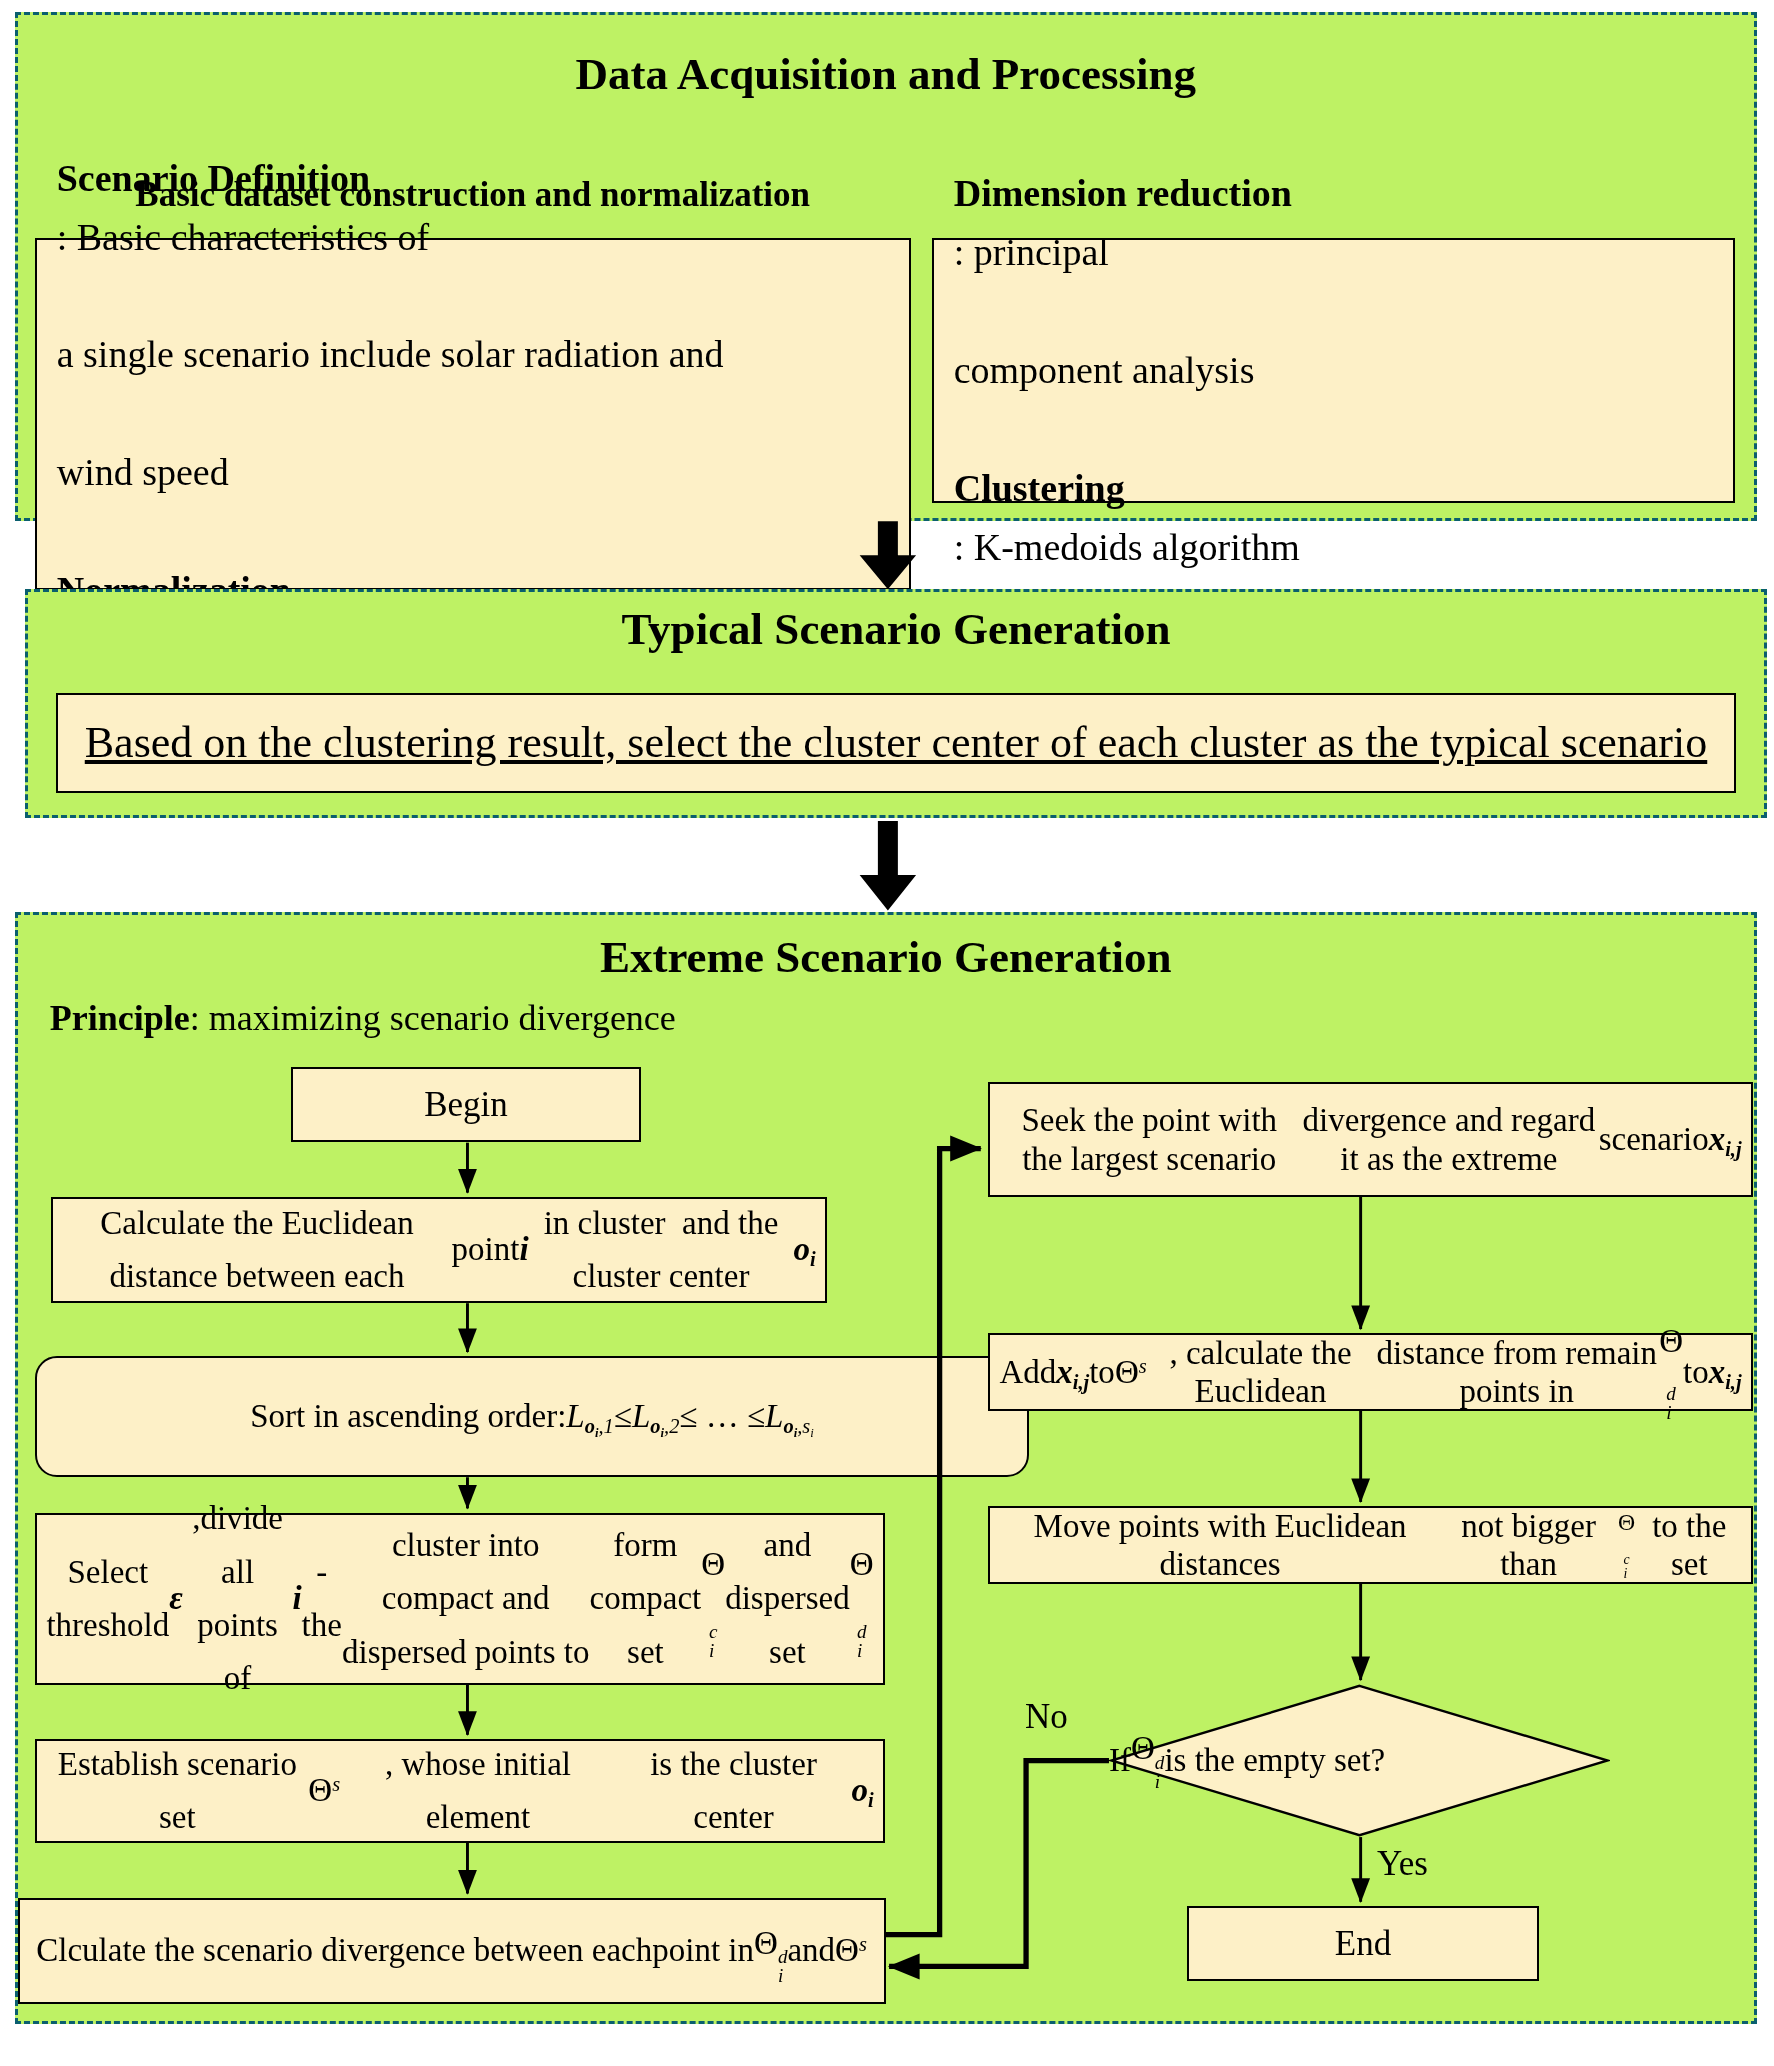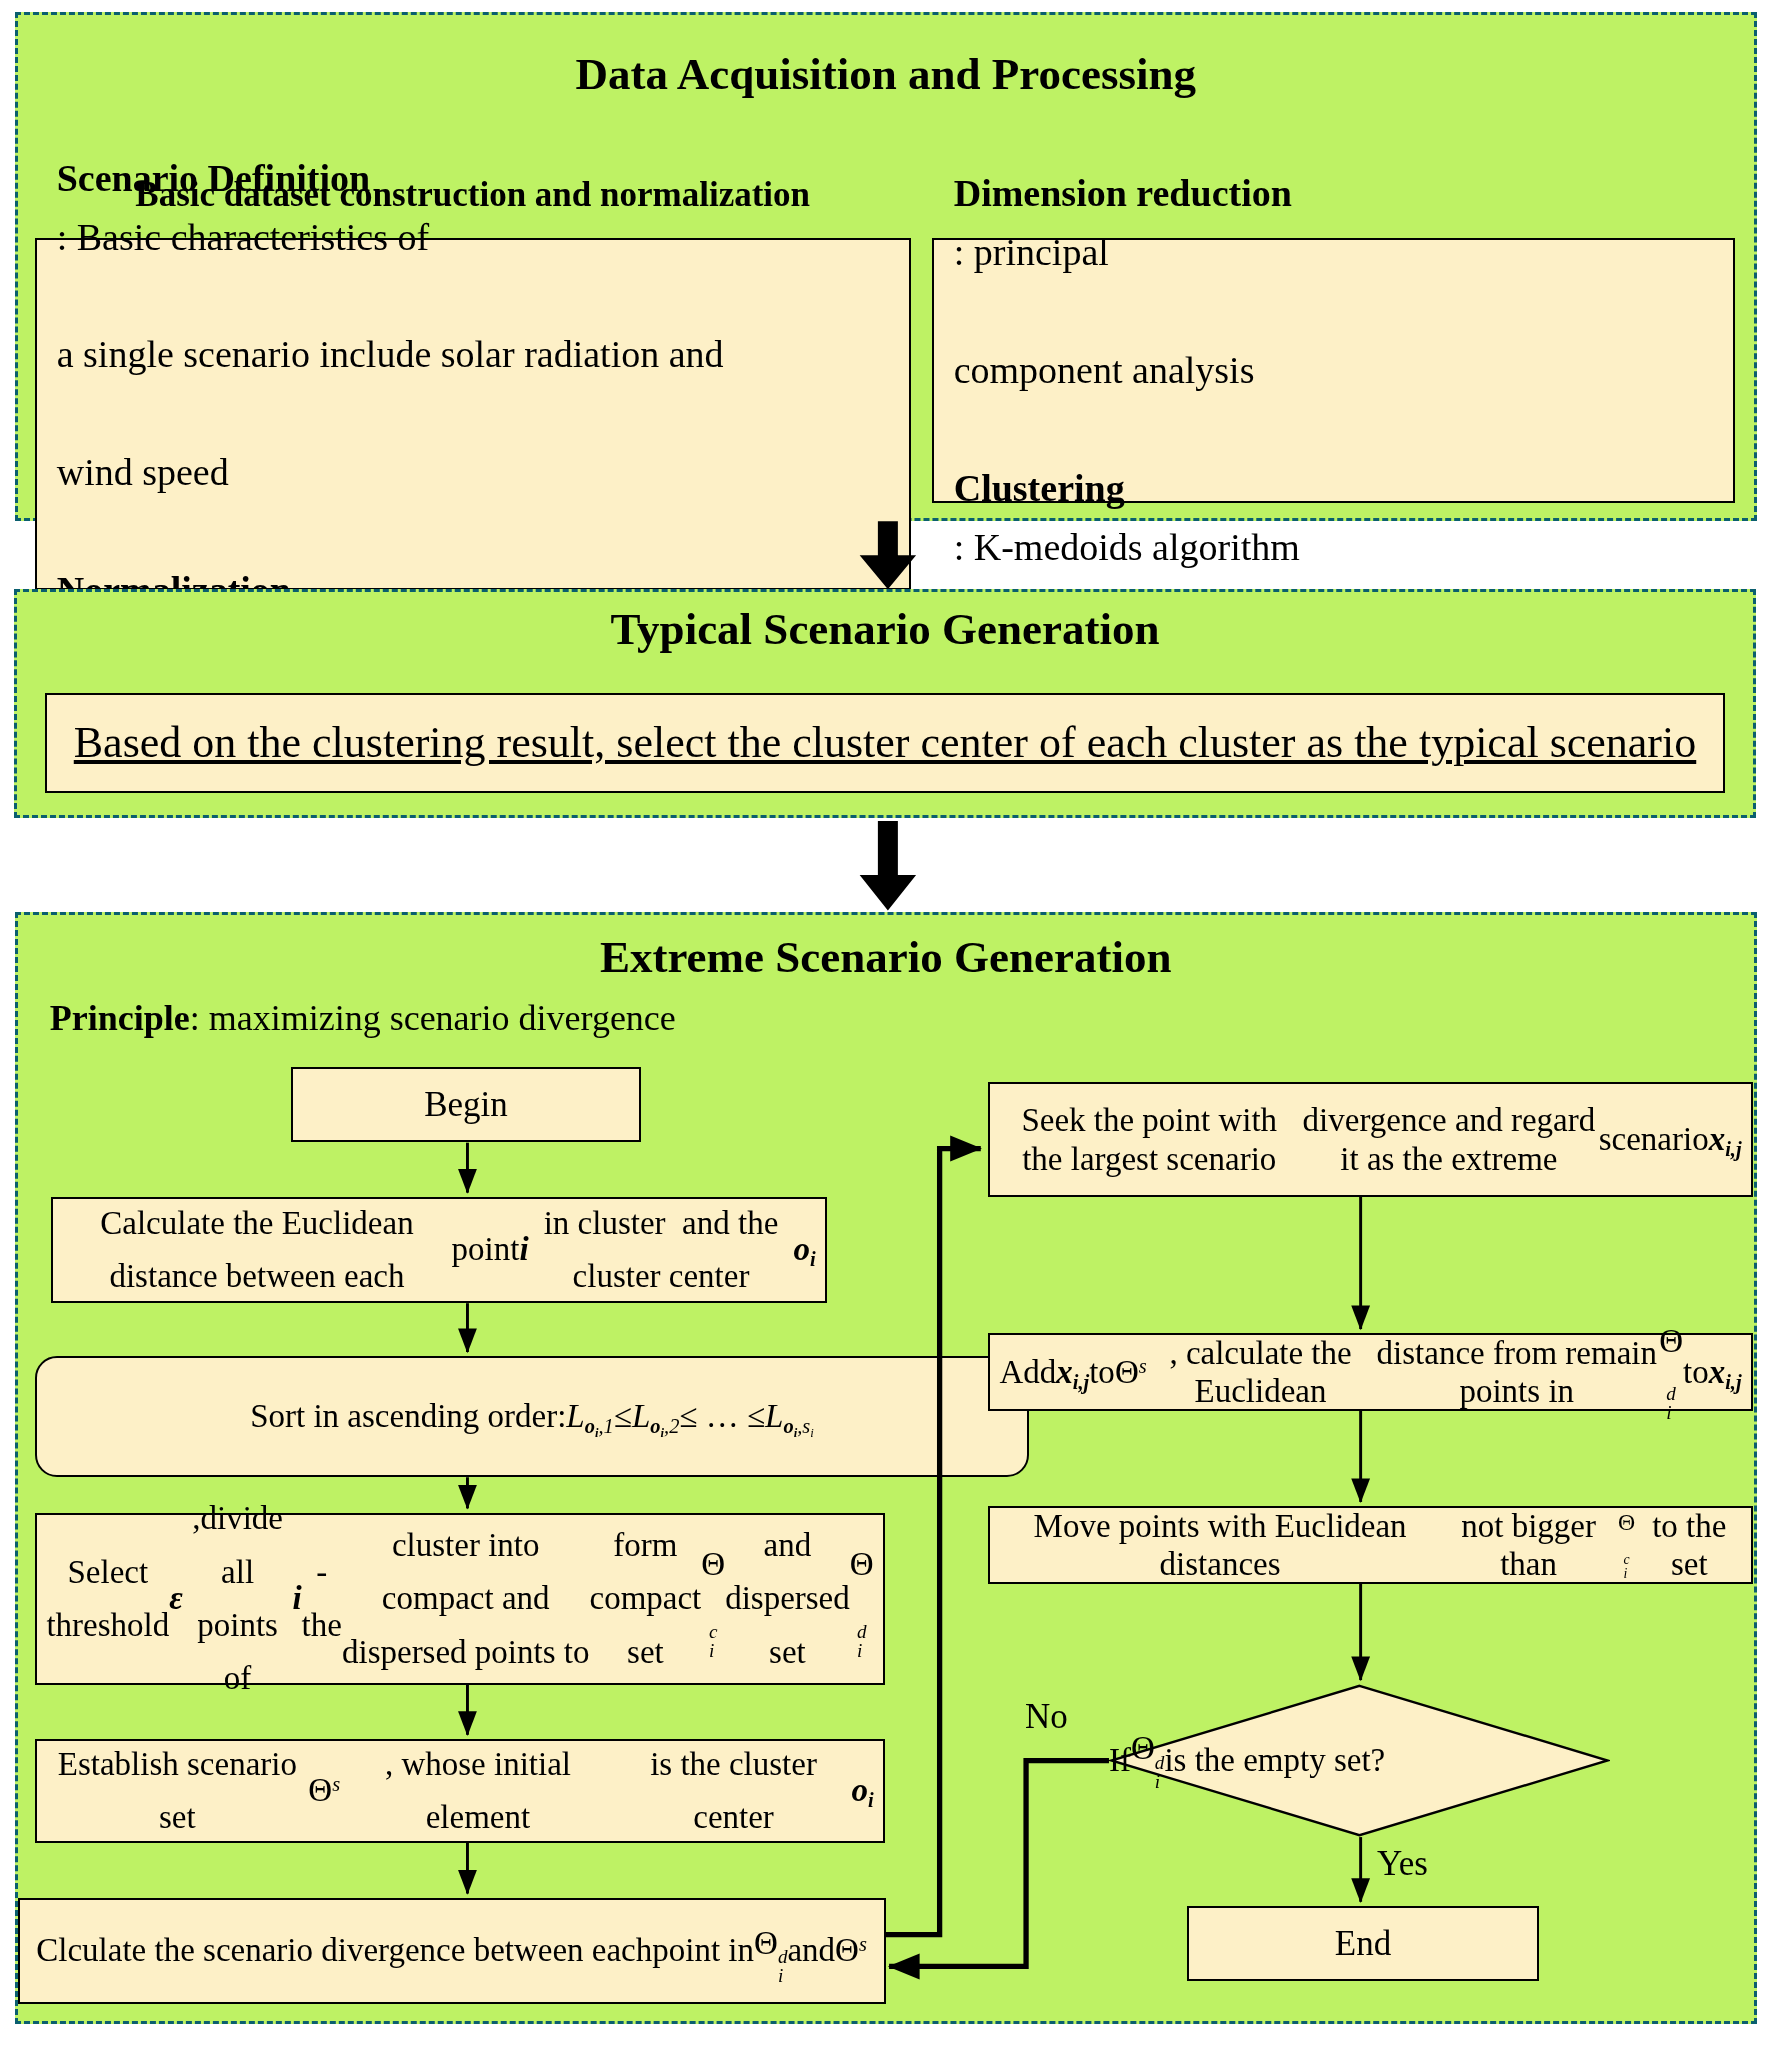--- a/index.html
+++ b/index.html
@@ -76,21 +76,21 @@
         <span class="st-b">Dimension reduction</span>
         <span>: principal</span>
         <br>
         <span>component analysis</span>
         <br>
         <span class="st-b">Clustering</span>
         <span>: K-medoids algorithm</span>
       </div>
   </div>
 
-  <div class="panel" style="left:14px;top:589px;width:1742px;height:229px;">
+  <div class="panel" style="left:25px;top:589px;width:1742px;height:229px;">
     <div class="sec-title" style="top:13px;">Typical Scenario Generation</div>
     <div class="fbox big-text" style="left:28px;top:101px;width:1680px;height:100px;">Based on the clustering result, select the cluster center of each cluster as the typical scenario</div>
   </div>
 
   <div class="panel" style="left:14.7px;top:912px;width:1742px;height:1112px;">
     <div class="sec-title" style="top:17.6px;">Extreme Scenario Generation</div>
     <div class="principle" style="left:32px;top:82px;"><span class="st-b">Principle</span><span>: maximizing scenario divergence</span></div>
   </div>
 
   <div class="fbox" style="left:291px;top:1067px;width:350px;height:75px;font-size:35px;">Begin</div>

